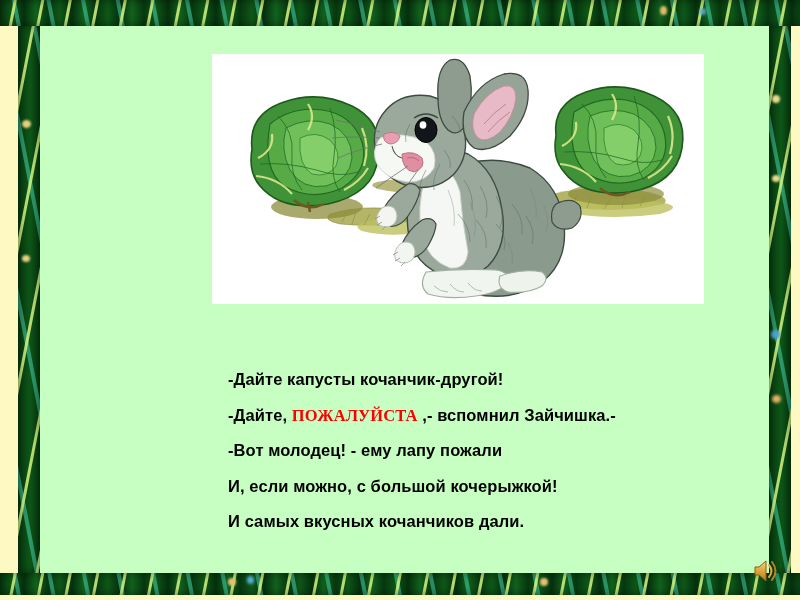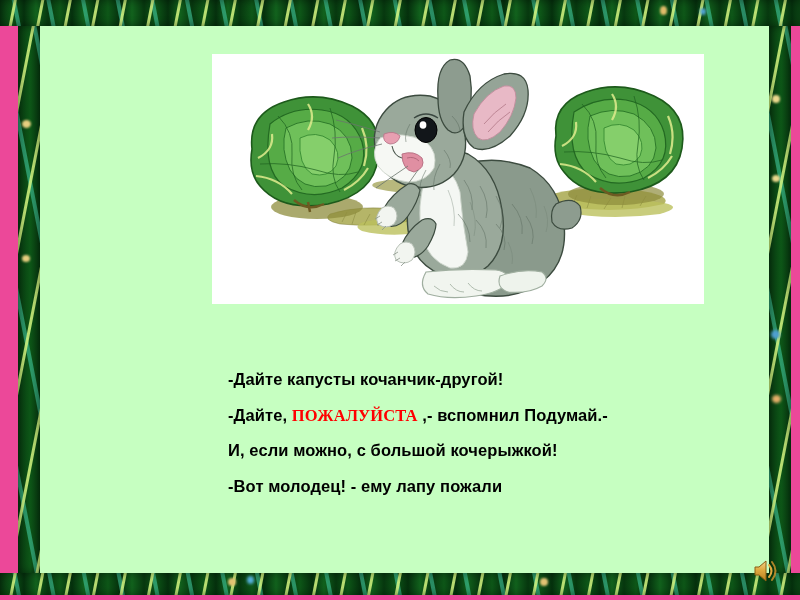--- a/index.html
+++ b/index.html
@@ -12,21 +12,21 @@
     overflow: hidden;
     font-family: "Liberation Sans", sans-serif;
     background: #ffffff;
   }
 
   
   .slide {
     position: relative;
     width: 800px;
     height: 600px;
-    background: #ec4899;
+    background: #fef9c3;
     overflow: hidden;
   }
 
   
   .frame-band {
     position: absolute;
     background-color: #0b4d14;
     background-image:
       repeating-linear-gradient(
         101deg,
@@ -278,23 +278,24 @@
           <g stroke="#6e7f70" stroke-width="0.6" fill="none" opacity="0.6">
             <path d="M236 136 q8 18 6 36 M258 148 q8 18 4 34 M296 188 q6 12 4 22"></path>
             <path d="M318 134 q8 16 6 30 M332 152 q6 14 2 26"></path>
           </g>
         </g>
       </svg>
     </div>
 
     <div class="poem">
       <div class="poem-line">-Дайте капусты кочанчик-другой!</div>
-      <div class="poem-line"><span>-Дайте, </span><span class="hl">ПОЖАЛУЙСТА</span><span> ,- вспомнил Подумай.-</span></div>
+      <div class="poem-line"><span>-Дайте, </span><span class="hl">ПОЖАЛУЙСТА</span><span> ,- вспомнил Зайчишка.-</span></div>
+      <div class="poem-line">-Вот молодец! - ему лапу пожали</div>
       <div class="poem-line">И, если можно, с большой кочерыжкой!</div>
-      <div class="poem-line">-Вот молодец! - ему лапу пожали</div>
+      <div class="poem-line">И самых вкусных кочанчиков дали.</div>
     </div>
 
   </div>
 
   <div class="speaker" title="">
     <svg width="28" height="26" viewBox="0 0 28 26" xmlns="http://www.w3.org/2000/svg">
       <defs>
         <linearGradient id="spkG" x1="0" y1="0" x2="0" y2="1">
           <stop offset="0%" stop-color="#f3d48a"></stop>
           <stop offset="45%" stop-color="#dfa93f"></stop>

